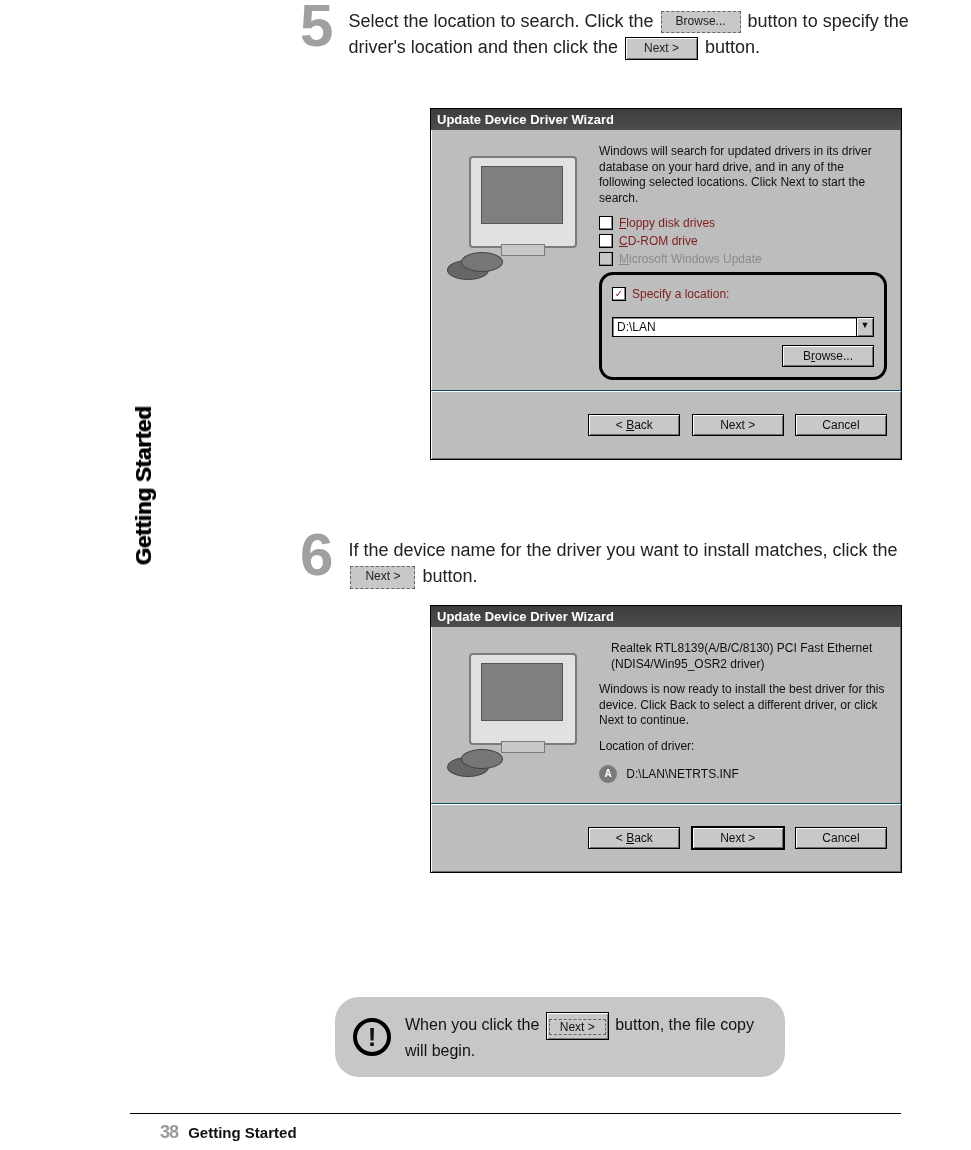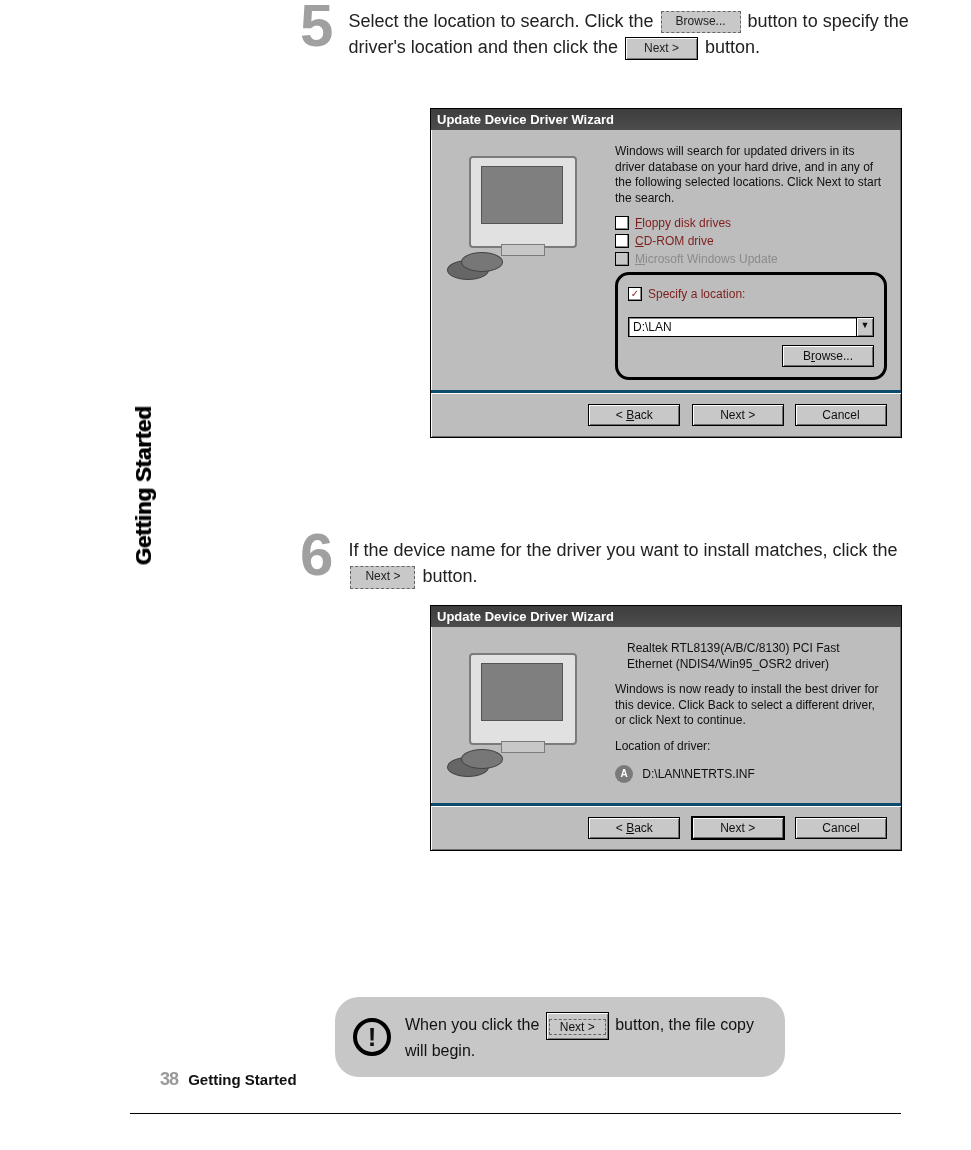--- a/index.html
+++ b/index.html
@@ -10,51 +10,51 @@
   .step-num{font-size:60px;font-weight:900;color:#a0a0a0;line-height:.8;font-family:Arial,sans-serif;letter-spacing:-3px;margin-right:18px;margin-top:-4px}
   .step-text{font-size:18px;line-height:1.45;color:#222;max-width:570px;padding-top:2px}
   .inline-btn{display:inline-block;vertical-align:middle;padding:1px 14px 2px;font-size:12px;font-family:"MS Sans Serif",Tahoma,sans-serif;margin:0 2px}
   .btn3d{background:#c8c8c8;border:1px solid #000;box-shadow:inset 1px 1px #fff,inset -1px -1px #7a7a7a}
   .btn-dashed{background:#c8c8c8;border:1px dashed #666}
   .btn-compound{display:inline-block;vertical-align:middle;border:1px solid #000;box-shadow:inset 1px 1px #fff,inset -1px -1px #7a7a7a;background:#c8c8c8;padding:2px;margin:0 2px}
   .btn-compound .inner-dash{border:1px dashed #666;padding:0 10px;font-size:12px;font-family:"MS Sans Serif",Tahoma,sans-serif}
   
   .win{position:absolute;background:#bdbdbd;border:1px solid #000;box-shadow:inset 1px 1px #fff,inset -1px -1px #6d6d6d;font-family:"MS Sans Serif",Tahoma,sans-serif;font-size:12px;color:#101010}
   .titlebar{background:linear-gradient(#3d3d3d,#4d4d4d);color:#fff;font-weight:bold;padding:3px 6px;font-size:13px}
-  .winbody{padding:14px 14px 10px 14px;display:flex;gap:30px}
+  .winbody{padding:14px 14px 10px 14px;display:flex;gap:14px}
   .compimg{width:140px;height:140px;position:relative;margin-top:4px}
   .monitor{position:absolute;left:24px;top:8px;width:104px;height:88px;background:#e1e1e1;border:2px solid #7b7b7b;border-radius:4px}
   .monitor:after{content:"";position:absolute;left:10px;top:8px;width:80px;height:56px;background:#7f7f7f;border:1px solid #555}
   .stand{position:absolute;left:56px;top:96px;width:42px;height:10px;background:#c8c8c8;border:1px solid #7b7b7b}
   .discs{position:absolute;left:2px;top:100px;width:64px;height:34px}
   .disc{position:absolute;width:40px;height:18px;border-radius:50%;background:#666;border:1px solid #444}
   .disc.d1{left:0;top:12px}
   .disc.d2{left:14px;top:4px;background:#777}
   .r-col{flex:1;min-width:0}
   .para{margin-bottom:10px;line-height:1.3}
   .checkline{display:flex;align-items:center;gap:6px;margin:4px 0;color:#7f1d1d}
   .checkline.dis{color:#8b8b8b}
   .cb{width:12px;height:12px;background:#fff;border:1px solid #000;box-shadow:inset -1px -1px #888;display:inline-flex;align-items:center;justify-content:center;font-size:10px;line-height:1}
   .specbox{border:3px solid #000;border-radius:14px;padding:8px 10px 10px;margin-top:6px}
   .loc-input{width:100%;box-sizing:border-box;display:flex;margin-top:16px}
   .loc-input .txt{flex:1;background:#fff;border:1px solid #000;box-shadow:inset 1px 1px #888;padding:2px 4px;font-size:12px}
   .loc-input .dd{width:16px;border:1px solid #000;border-left:none;background:#c8c8c8;box-shadow:inset 1px 1px #fff,inset -1px -1px #6d6d6d;text-align:center;font-size:9px;line-height:14px}
   .browse-row{text-align:right;margin-top:8px}
   .winbtn{display:inline-block;min-width:74px;text-align:center;padding:3px 8px;background:#c8c8c8;border:1px solid #000;box-shadow:inset 1px 1px #fff,inset -1px -1px #6d6d6d;font-size:12px}
   .winbtn.default{box-shadow:inset 1px 1px #fff,inset -1px -1px #6d6d6d,0 0 0 1px #000}
-  .winfoot{border-top:3px solid #0c4a6e;box-shadow:inset 0 1px #fff;padding:11px 14px;text-align:right}
+  .winfoot{border-top:1px solid #0c4a6e;box-shadow:inset 0 1px #fff;padding:23px 14px;text-align:right}
   .winfoot .winbtn{margin-left:8px}
   .diskico{display:inline-flex;width:18px;height:18px;border-radius:50%;background:#7a7a7a;color:#fff;font-size:10px;align-items:center;justify-content:center;margin-right:6px;font-weight:bold}
   
   .note{position:absolute;left:335px;top:997px;width:450px;height:80px;background:#c7c7c7;border-radius:24px;display:flex;align-items:center;padding:0 18px;box-sizing:border-box}
   .note .bang{width:30px;height:30px;border:4px solid #000;border-radius:50%;display:flex;align-items:center;justify-content:center;font-size:26px;font-weight:900;margin-right:14px;flex:none}
   .note .ntext{font-size:16px;line-height:1.4}
   
   .footer-rule{position:absolute;left:130px;right:70px;top:1113px;border-top:1px solid #000}
-  .page-footer{position:absolute;left:160px;top:1069px;font-family:Verdana,Geneva,sans-serif;font-size:15px}
+  .page-footer{position:absolute;left:160px;top:1122px;font-family:Verdana,Geneva,sans-serif;font-size:15px}
   .page-footer .pn{color:#9a9a9a;font-weight:900;font-size:18px;letter-spacing:-1px;margin-right:6px}
   .page-footer .sec{font-weight:900;color:#111}
   .u{text-decoration:underline}
 </style>
 </head>
 <body>
 <div class="page">
 
 <div class="sidebar-tab"><span>Getting Started</span></div>
 

